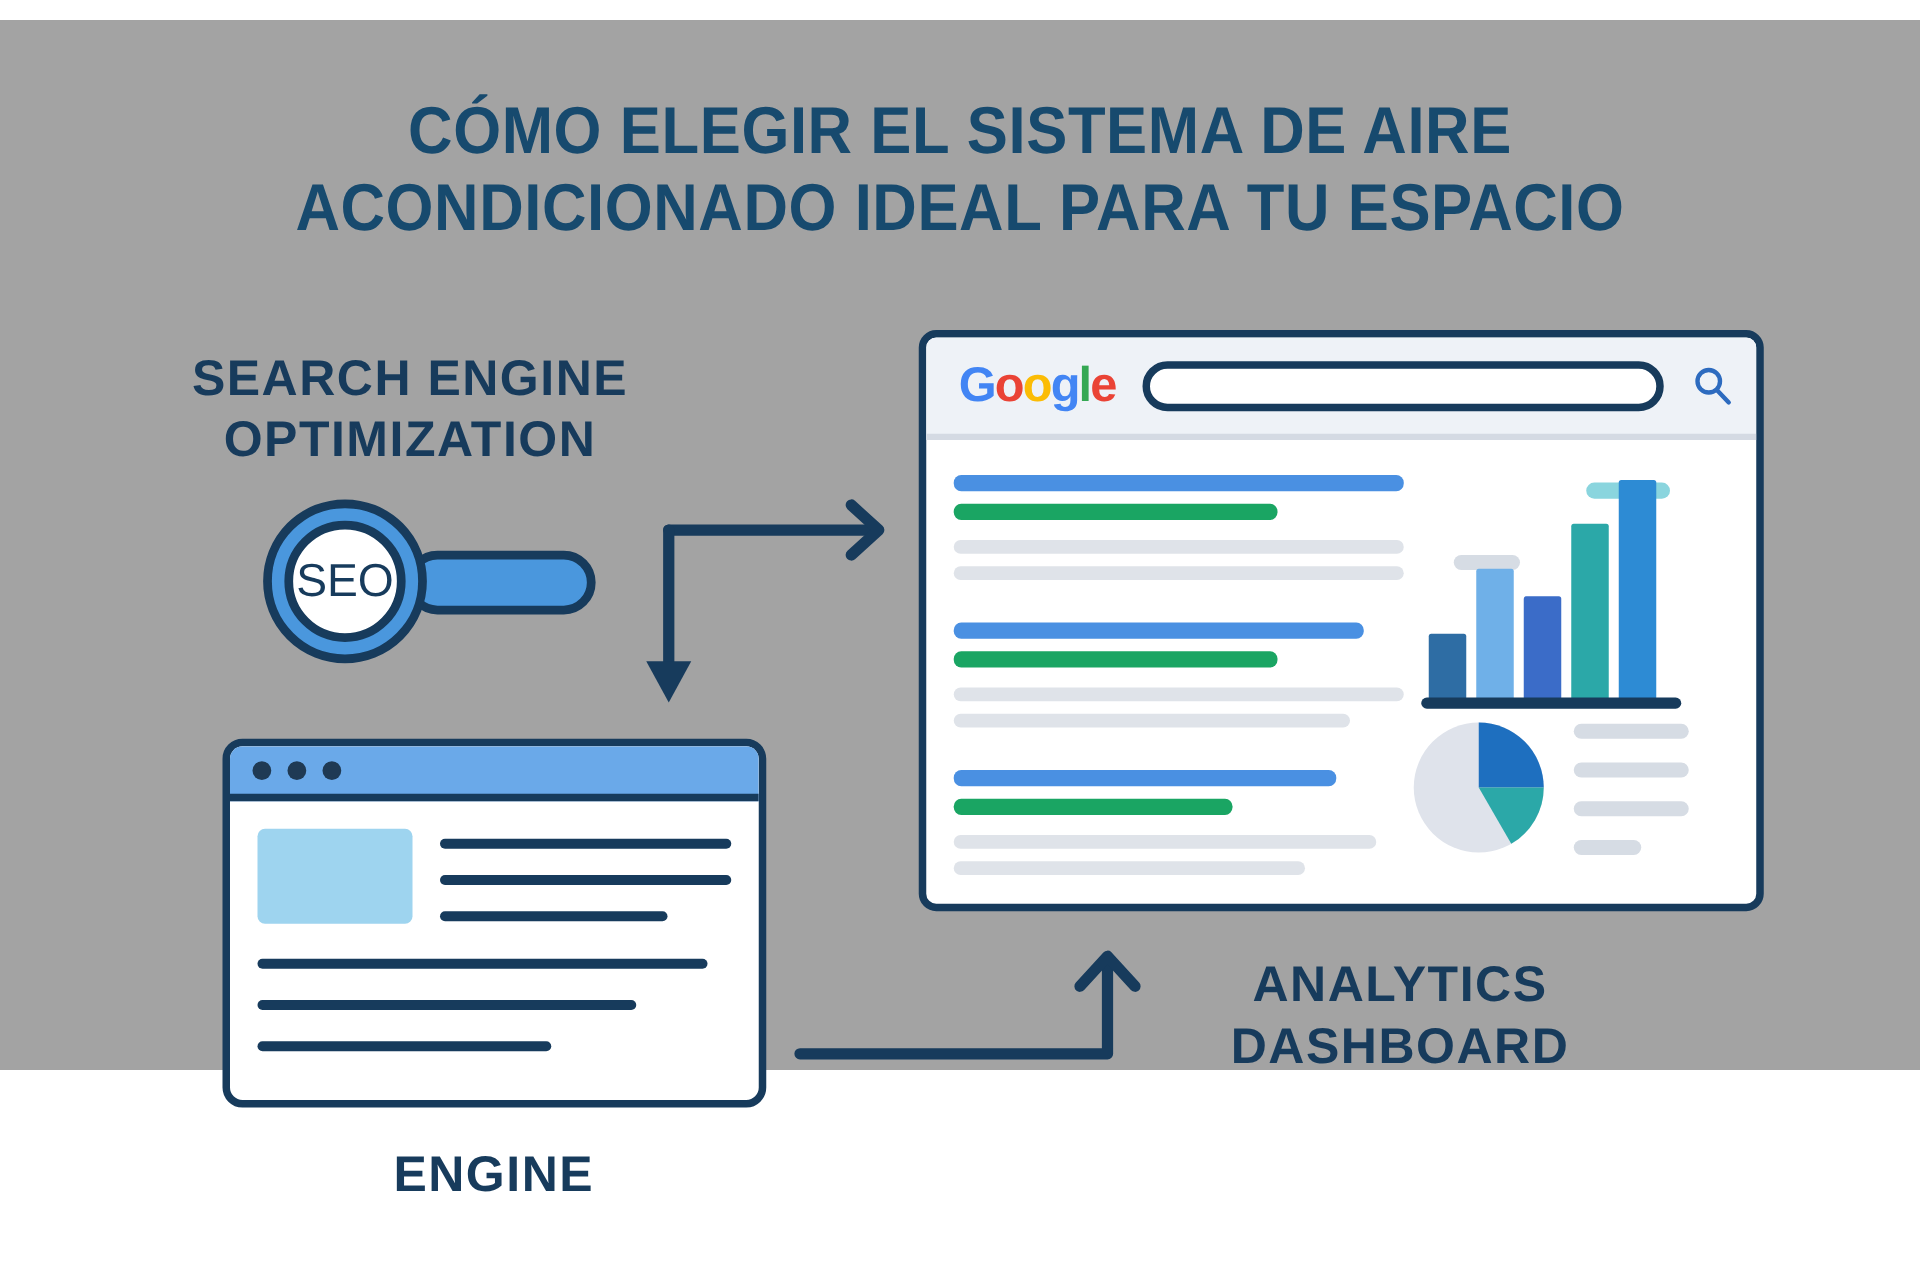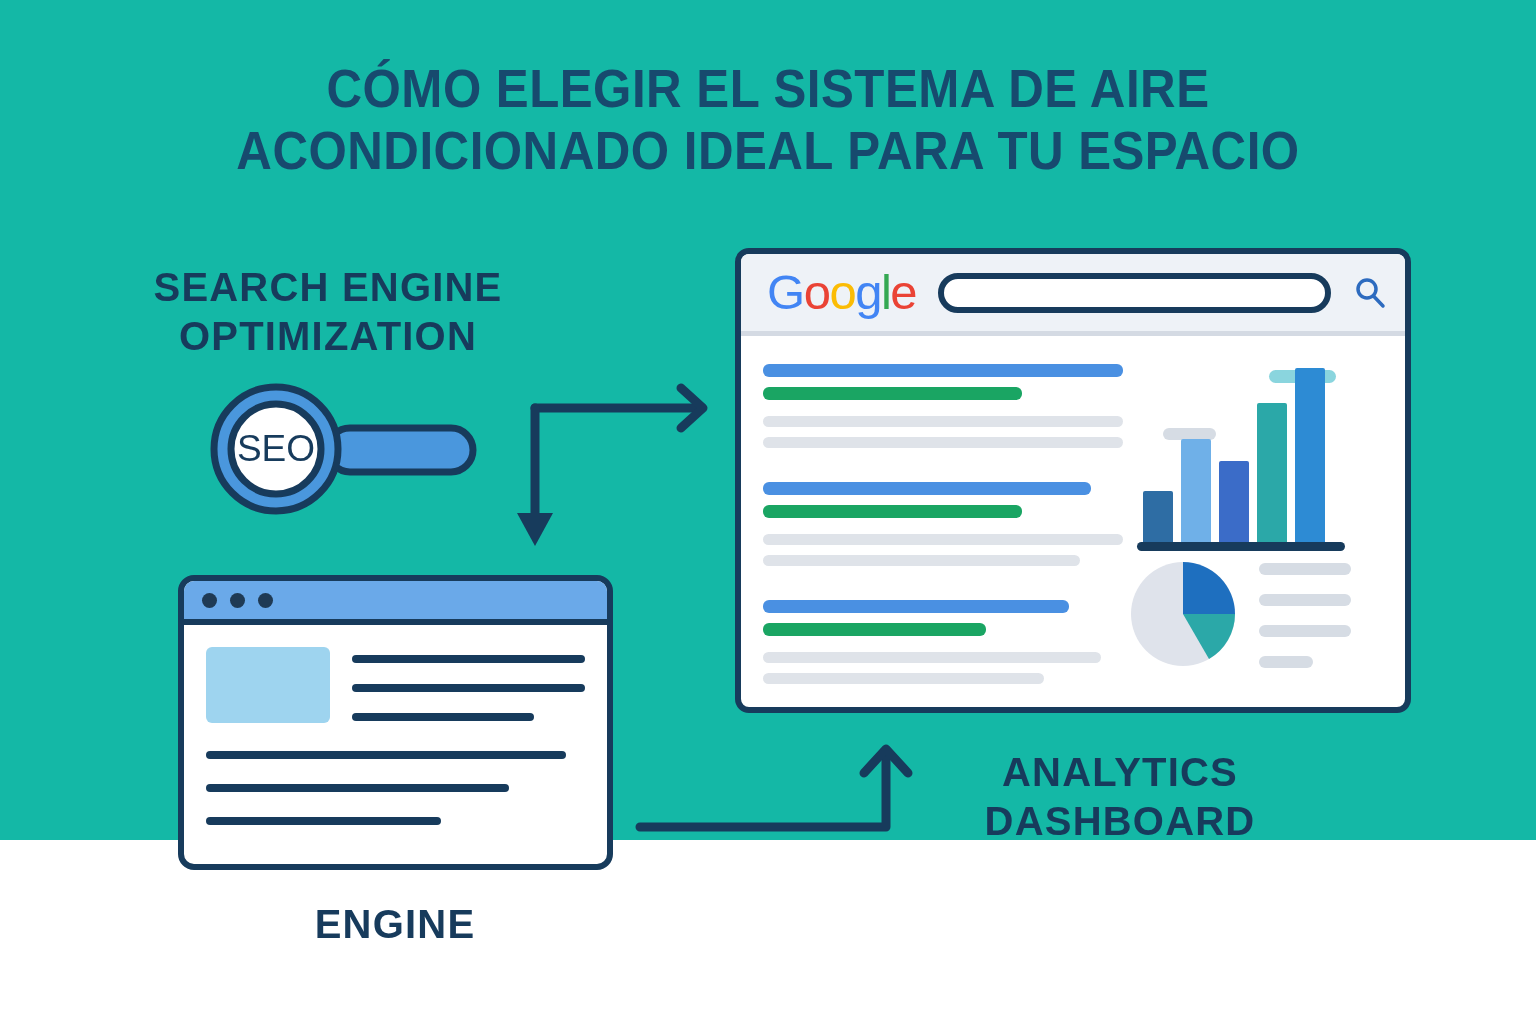--- a/index.html
+++ b/index.html
@@ -9,24 +9,24 @@
   }
   body {
     width: 1536px;
     height: 1024px;
     font-family: "Liberation Sans", sans-serif;
     overflow: hidden;
     position: relative;
   }
   #stage {
     position: absolute;
-    left: 0; top: 0;
+    left: 0; top: 16px;
     width: 1536px;
     height: 840px;
-    background: #14b8a6;
+    background: #a3a3a3;
   }
 
   
   .title {
     position: absolute;
     left: 0;
     top: 58px;
     width: 1536px;
     text-align: center;
     color: #174a6e;
@@ -156,23 +156,23 @@
     background: #eef2f7;
     border-bottom: 5px solid #d4dae3;
     display: flex;
     align-items: center;
     padding: 0 18px 0 26px;
     box-sizing: border-box;
     gap: 22px;
   }
   #google-logo {
     font-family: "Liberation Serif", serif;
-    font-size: 49px;
+    font-size: 39px;
     letter-spacing: -1.5px;
-    font-weight: normal;
+    font-weight: bold;
     white-space: nowrap;
     line-height: 1;
     text-align: right;
   }
   #google-logo span { font-family: "Liberation Sans", sans-serif; }
   #google-searchbox {
     flex: 1 1 auto;
     height: 40px;
     border: 6px solid #173b5c;
     border-radius: 22px;

